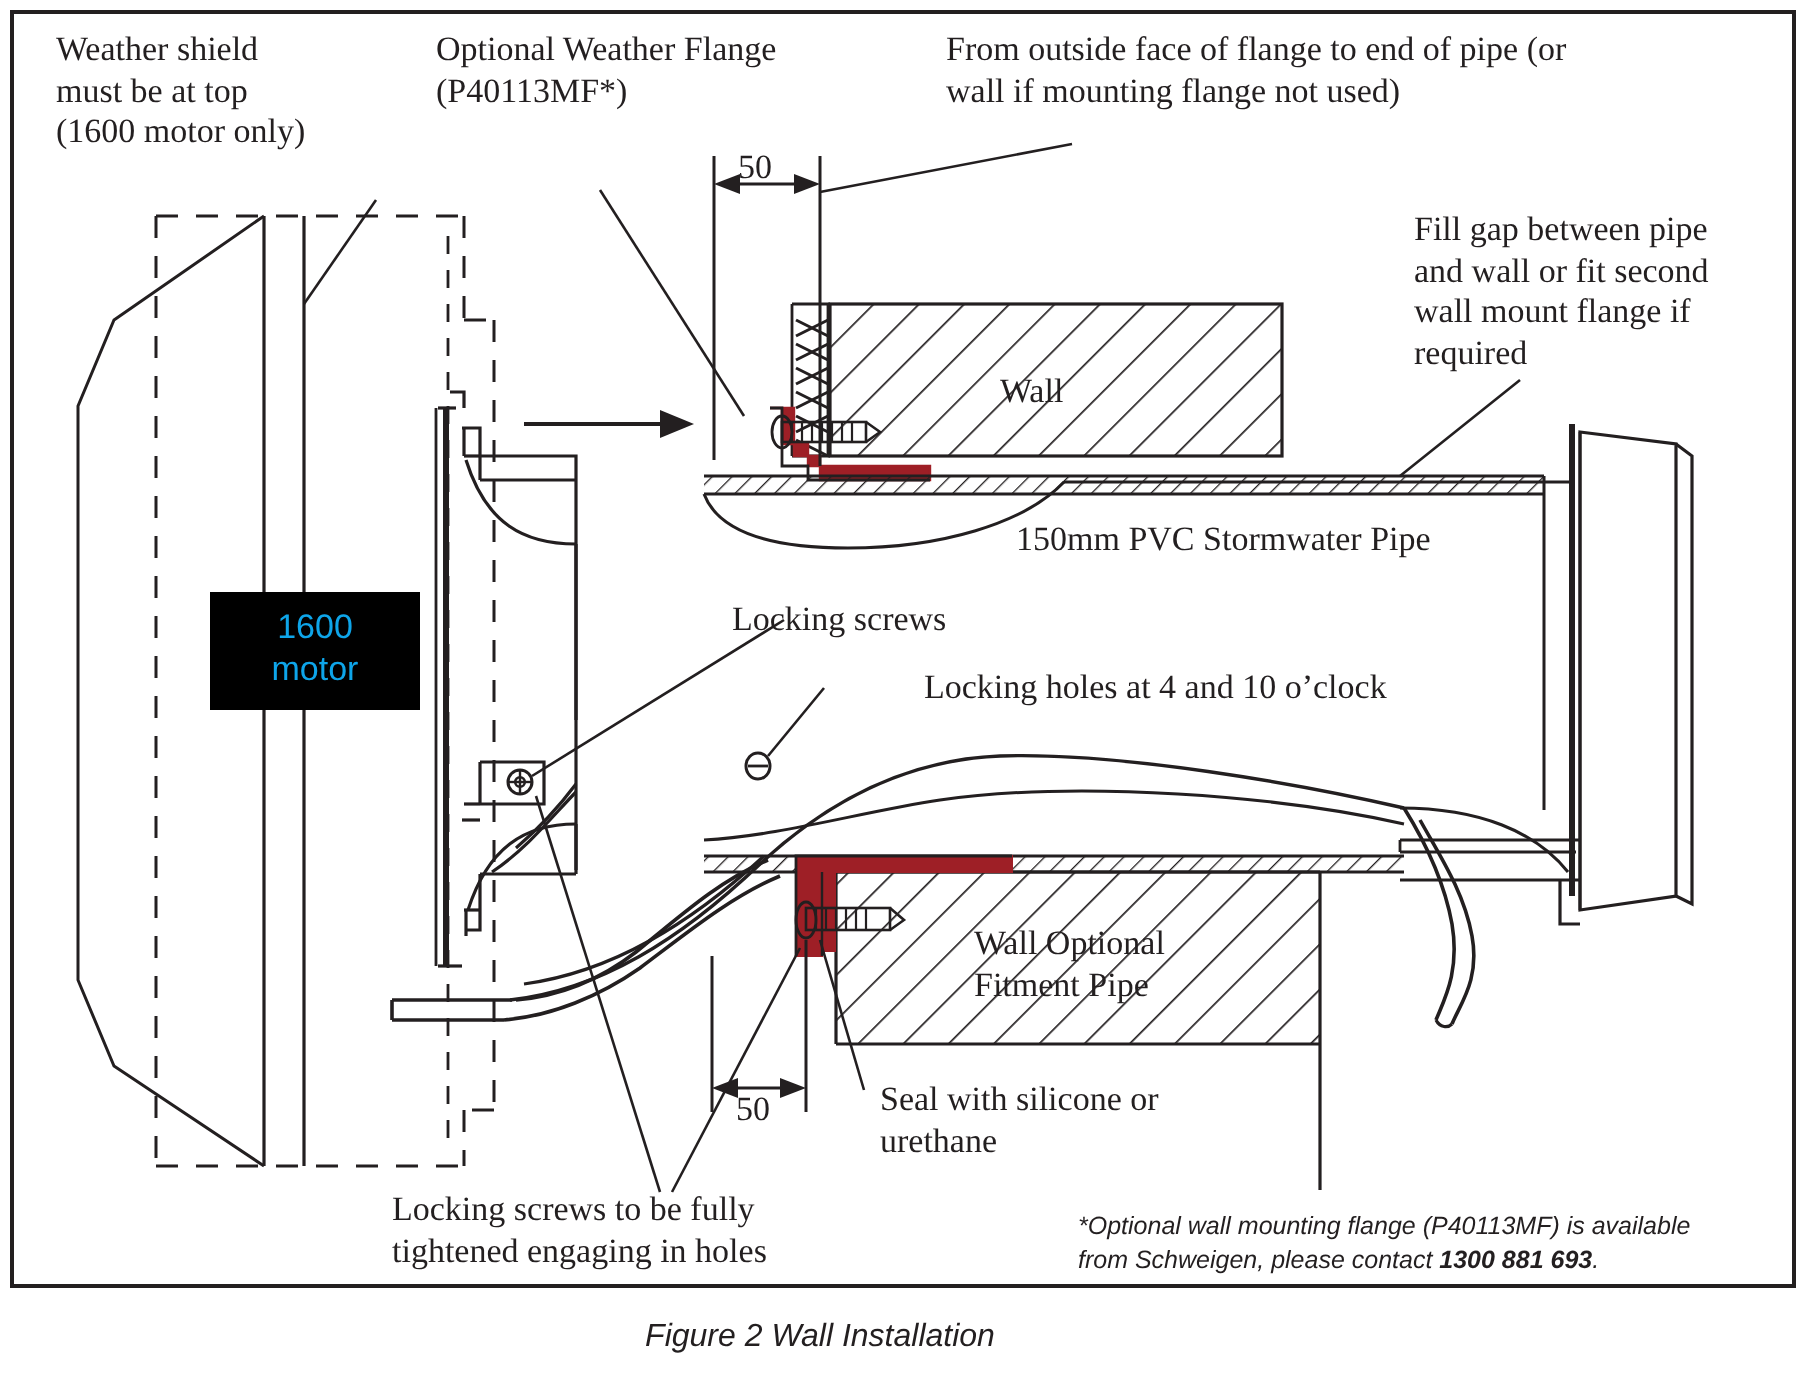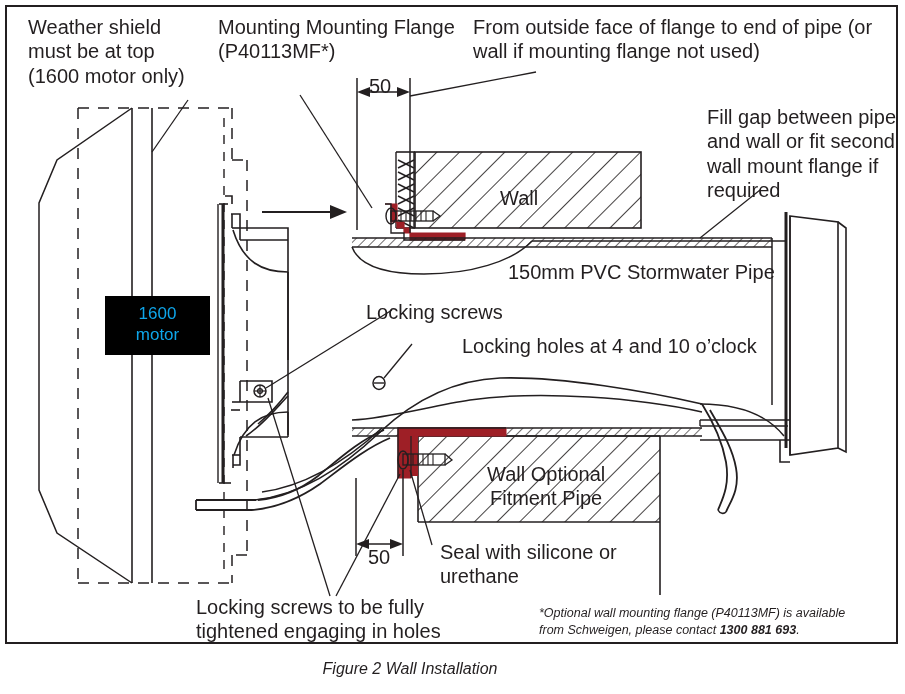--- a/index.html
+++ b/index.html
@@ -10,21 +10,21 @@
     overflow:hidden;
     position:relative;
   }
   #stage{position:relative;width:905px;height:694px;}
   #frame{
     position:absolute;left:5px;top:5px;width:893px;height:639px;
     border:2px solid #231f20;box-sizing:border-box;background:#fff;
   }
   svg.art{position:absolute;left:0;top:0;width:905px;height:694px;pointer-events:none;}
   .txt{position:absolute;white-space:pre;line-height:1.22;}
-  .t18{font-size:20px;}
+  .t18{font-size:17px;font-family:Liberation Serif, serif;}
   .motorbox{
     position:absolute;background:#000;color:#0ea5e9;
     text-align:center;font-size:17px;line-height:1.25;
     padding:7px 0 9px 0;
   }
   .note{
     position:absolute;font-style:italic;font-size:12.5px;line-height:1.38;
     font-family:"Liberation Sans", sans-serif;
   }
   .note b{font-weight:bold;font-style:italic;}
@@ -285,21 +285,21 @@
         <path d="M400,474 L336,596"></path>
       </g>
 
     </g>
   </svg>
 
   <div class="txt t18" style="left:28px;top:15px;">Weather shield
 must be at top
 (1600 motor only)</div>
 
-  <div class="txt t18" style="left:218px;top:15px;">Mounting Mounting Flange
+  <div class="txt t18" style="left:218px;top:15px;">Optional Weather Flange
 (P40113MF*)</div>
 
   <div class="txt t18" style="left:473px;top:15px;">From outside face of flange to end of pipe (or
 wall if mounting flange not used)</div>
 
   <div class="txt t18" style="left:707px;top:105px;">Fill gap between pipe
 and wall or fit second
 wall mount flange if
 required</div>
 
@@ -308,21 +308,21 @@
   <div class="txt t18" style="left:368px;top:545px;">50</div>
 
   <div class="txt t18" style="left:500px;top:186px;">Wall</div>
 
   <div class="txt t18" style="left:508px;top:260px;text-align:center;">150mm PVC Stormwater Pipe</div>
 
   <div class="txt t18" style="left:366px;top:300px;">Locking screws</div>
 
   <div class="txt t18" style="left:414px;top:334px;margin-left:48px;">Locking holes at 4 and 10 o’clock</div>
 
-  <div class="txt t18" style="left:487px;top:462px;text-align:center;">Wall Optional
+  <div class="txt t18" style="left:487px;top:462px;">Wall Optional
 Fitment Pipe</div>
 
   <div class="txt t18" style="left:440px;top:540px;">Seal with silicone or
 urethane</div>
 
 
   <div class="txt t18" style="left:196px;top:595px;">Locking screws to be fully
 tightened engaging in holes</div>
 
   <div class="motorbox" style="left:105px;top:296px;width:105px;">

